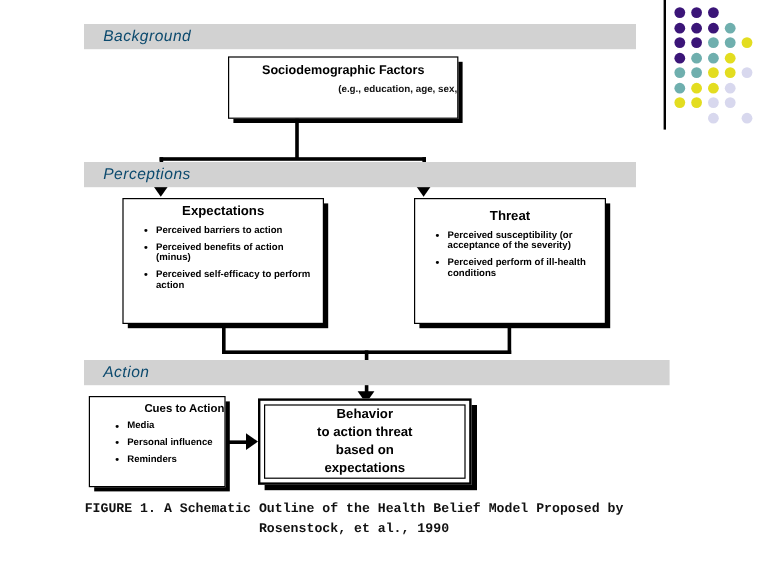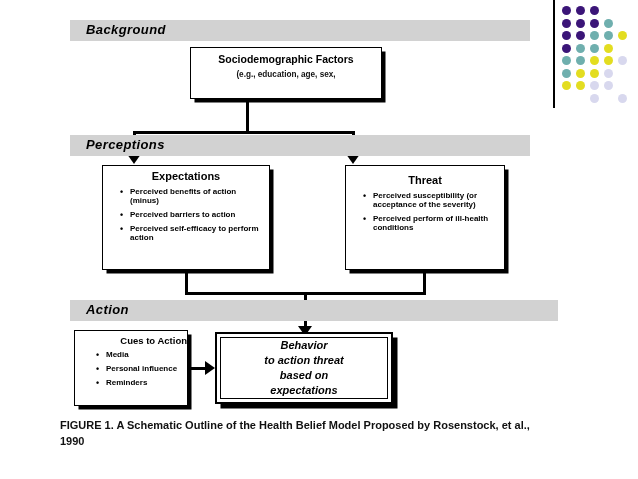--- a/index.html
+++ b/index.html
@@ -19,51 +19,51 @@
 
   
   #figure{position:absolute;left:0;top:0;width:540px;height:479px;}
 
   .band{
     position:absolute;left:70px;width:460px;height:21px;
     background:#d2d2d2;
   }
   .band-label{
     position:absolute;left:16px;top:2px;
-    font-style:italic;font-weight:bold;
-    font-size:13px;color:#000000;
+    font-style:italic;font-weight:normal;
+    font-size:13px;color:#0c4a6e;
     letter-spacing:.4px;
     font-family:"Liberation Sans",sans-serif;
   }
 
   
   .box{
     position:absolute;background:#fff;border:1.6px solid #000;
     box-shadow:4px 4px 0 -0.5px #000;
     box-sizing:border-box;
   }
   .box-title{
     text-align:center;font-weight:bold;color:#000;
     font-family:Liberation Sans, sans-serif;
   }
-  .box-sub{text-align:center;font-weight:bold;color:#111;}
+  .box-sub{text-align:right;font-weight:bold;color:#111;}
 
   ul.bullets{margin:0;padding:0;list-style:none;}
   ul.bullets li{
     position:relative;padding-left:11px;margin-bottom:5px;
     font-weight:bold;color:#000;line-height:1.12;
   }
   ul.bullets li:before{
     content:"\2022";position:absolute;left:1px;top:-1px;font-size:9px;
   }
 
   
   #behavior-box{
     position:absolute;background:#fff;border:2.2px solid #000;
-    box-shadow:5px 5px 0 -0.5px #000;box-sizing:border-box;font-style:italic;
+    box-shadow:5px 5px 0 -0.5px #000;box-sizing:border-box;
   }
   #behavior-inner{
     position:absolute;left:3px;top:3px;right:3px;bottom:3px;
     border:1.2px solid #000;display:flex;align-items:center;justify-content:center;
   }
   #behavior-text{
     text-align:center;font-weight:bold;font-size:11px;color:#000;line-height:1.35;
   }
 
   
@@ -74,21 +74,21 @@
     border-top:10px solid #000;
   }
   .arrow-right{
     position:absolute;width:0;height:0;
     border-top:7px solid transparent;border-bottom:7px solid transparent;
     border-left:10px solid #000;
   }
 
   #caption{
     position:absolute;left:60px;top:418px;width:470px;
-    text-align:left;font-family:Liberation Sans, sans-serif;
+    text-align:center;font-family:Liberation Mono, monospace;
     font-weight:bold;font-size:11px;color:#111;line-height:1.45;
   }
 </style>
 </head>
 <body>
 
 <div id="slide-decoration">
   <div id="deco-rule"></div>
   <div id="dot-grid">
       <div class="dot" style="left: 0px; top: 0px; background: rgb(59, 21, 120);"></div>
@@ -143,22 +143,22 @@
   <div class="arrow-down" style="left:127px;top:154px;"></div>
   <div class="arrow-down" style="left:346px;top:154px;"></div>
 
   <div class="band" style="top:135px;">
     <span class="band-label">Perceptions</span>
   </div>
 
   <div class="box" style="left:102px;top:165px;width:168px;height:105px;">
     <div class="box-title" style="font-size:11px;margin-top:4px;margin-bottom:6px;">Expectations</div>
     <ul class="bullets" style="margin:0 8px 0 16px;font-size:8px;">
+      <li>Perceived barriers to action</li>
       <li>Perceived benefits of action (minus)</li>
-      <li>Perceived barriers to action</li>
       <li>Perceived self-efficacy to perform action</li>
     </ul>
   </div>
 
   <div class="box" style="left:345px;top:165px;width:160px;height:105px;">
     <div class="box-title" style="font-size:11px;margin-top:8px;margin-bottom:6px;">Threat</div>
     <ul class="bullets" style="margin:0 8px 0 16px;font-size:8px;">
       <li>Perceived susceptibility (or acceptance of the severity)</li>
       <li>Perceived perform of ill-health conditions</li>
     </ul>

